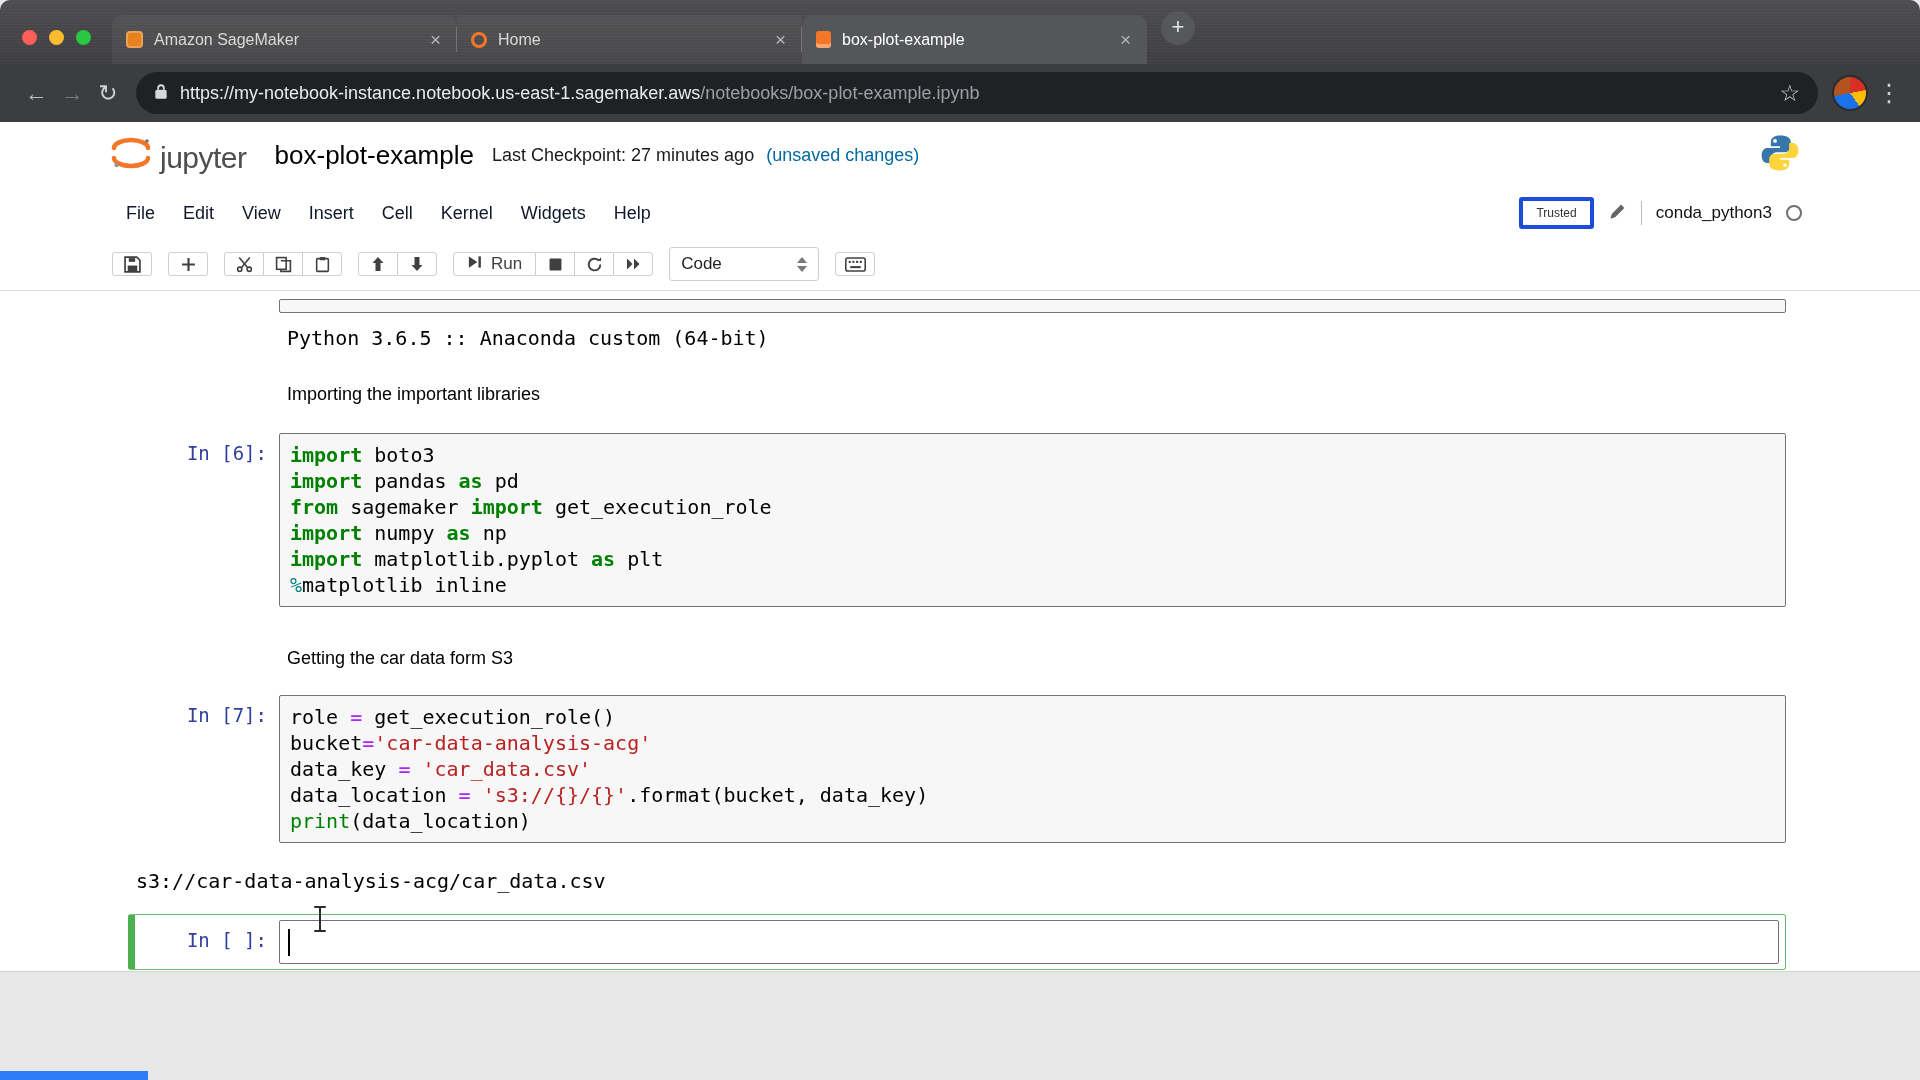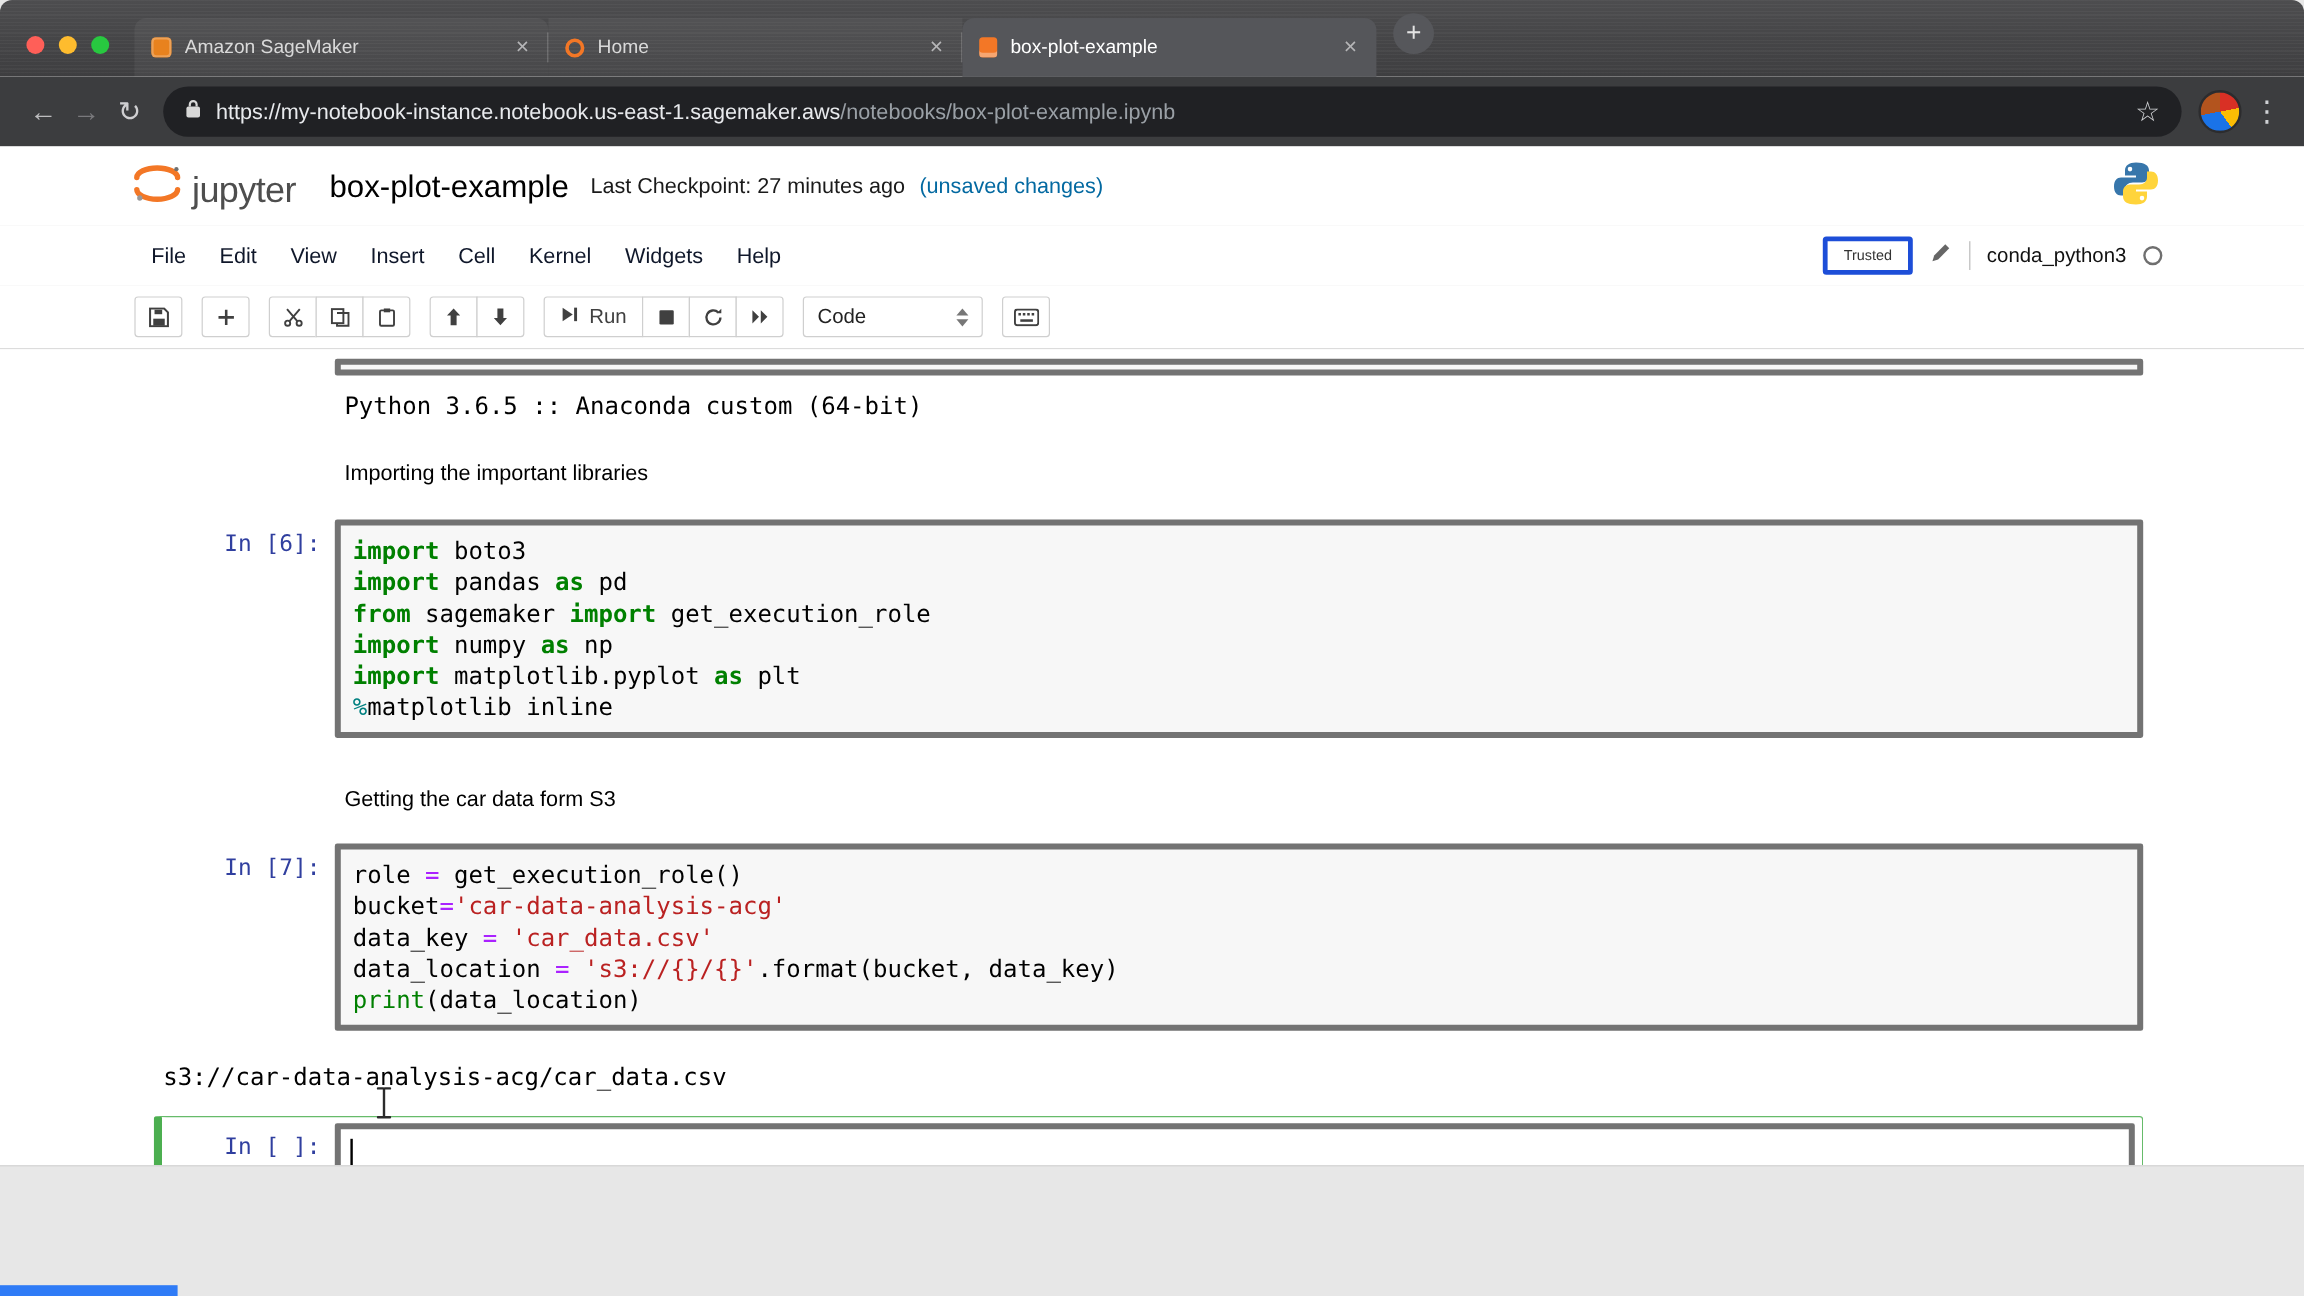--- a/index.html
+++ b/index.html
@@ -51,35 +51,35 @@
   .menu-item { padding:0 14px; font-size:18px; color:#0f172a; }
   .menu-right { margin-left:auto; display:flex; align-items:center; gap:14px; }
   .trusted { border:4px solid #1d4ed8; border-radius:3px; padding:5px 13px; font-size:12px; color:#333; }
   .vdiv { width:1px; height:24px; background:#bbb; }
   .kernel-name { font-size:17px; color:#111; }
   .kernel-circle { width:16px; height:16px; border:2px solid #6f6f6f; border-radius:50%; }
 
   
   .toolbar { height:53px; background:#fff; border-bottom:1px solid #dcdcdc; display:flex; align-items:center; padding:0 112px; gap:16px; }
   .tgroup { display:flex; }
-  .tbtn { min-width:40px; height:34px; background:#fff; border:1px solid #cfcfcf; display:flex; align-items:center; justify-content:center; margin-left:-1px; color:#404040; font-size:17px; }
+  .tbtn { min-width:40px; height:24px; background:#fff; border:1px solid #cfcfcf; display:flex; align-items:center; justify-content:center; margin-left:-1px; color:#404040; font-size:17px; }
   .tgroup .tbtn:first-child { margin-left:0; border-radius:3px 0 0 3px; }
   .tgroup .tbtn:last-child { border-radius:0 3px 3px 0; }
   .tgroup .tbtn:only-child { border-radius:3px; }
   .tbtn.run { padding:0 13px; gap:9px; }
   .celltype { width:150px; height:34px; border:1px solid #cfcfcf; border-radius:3px; background:#fff; display:flex; align-items:center; padding:0 11px; font-size:17px; color:#222; }
   .sel-arrows { margin-left:auto; display:flex; flex-direction:column; gap:3px; }
   .tri-up { width:0; height:0; border-left:5px solid transparent; border-right:5px solid transparent; border-bottom:6px solid #777; }
   .tri-dn { width:0; height:0; border-left:5px solid transparent; border-right:5px solid transparent; border-top:6px solid #777; }
 
   
   .nb { height:680px; background:#fff; padding:8px 134px 0 128px; overflow:hidden; }
   .nb-row { display:flex; }
   .prompt { width:151px; min-width:151px; text-align:right; padding:9px 12px 0 0; font-family:"DejaVu Sans Mono",monospace; font-size:19px; color:#303f9f; white-space:pre; }
-  .input-area { flex:1; border:5px solid #737373; border-radius:2px; background:#f7f7f7; padding:8px 8px 8px 10px; }
+  .input-area { flex:1; border:1px solid #737373; border-radius:2px; background:#f7f7f7; padding:8px 8px 8px 10px; }
   .input-area.sliver { height:14px; padding:0; }
   pre.code { font-family:"DejaVu Sans Mono",monospace; font-size:20px; line-height:26px; color:#000; white-space:pre; }
   pre.out-text { flex:1; font-family:"DejaVu Sans Mono",monospace; font-size:20px; line-height:26px; color:#000; padding:2px 0 0 8px; white-space:pre; }
   .md-text { flex:1; padding:2px 0 0 8px; font-size:18px; line-height:26px; color:#000; }
   .tok-kw { color:#008000; font-weight:bold; }
   .tok-op { color:#aa22ff; }
   .tok-st { color:#ba2121; }
   .tok-bi { color:#008000; }
   .tok-mg { color:#008080; }
   .cell-selected { border:1px solid #66bb6a; border-left:7px solid #4caf50; border-radius:3px; padding:5px 6px 5px 0; }

